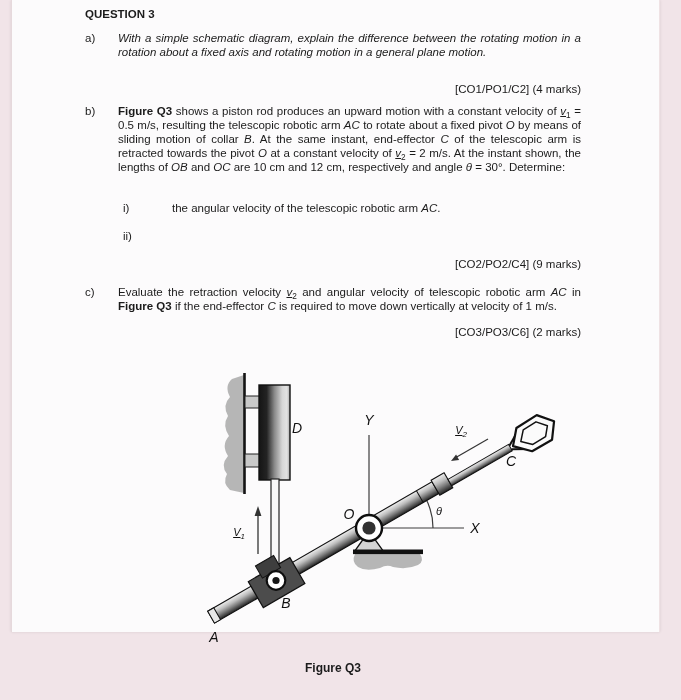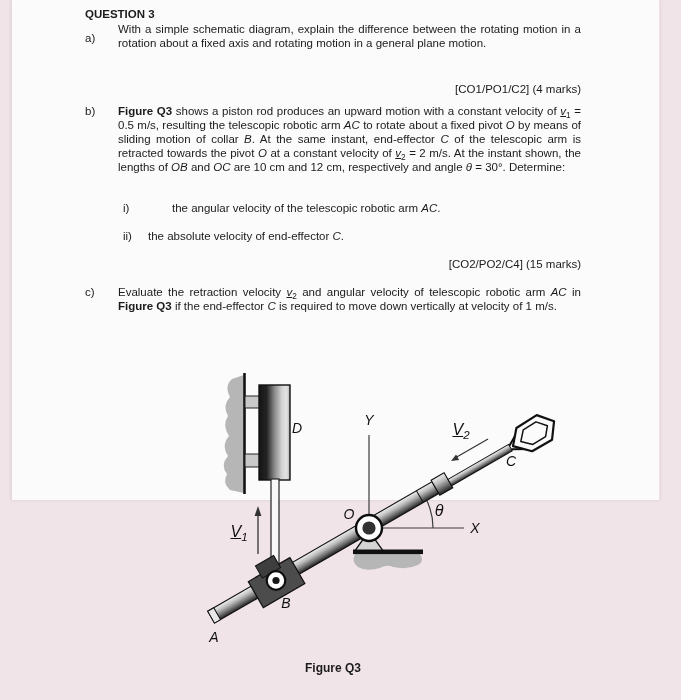--- a/index.html
+++ b/index.html
@@ -3,65 +3,65 @@
 <meta charset="utf-8">
 <style>
   html,body{margin:0;padding:0;}
   body{
     width:681px;height:700px;position:relative;overflow:hidden;
     background:#f1e4e8;
     font-family:"Liberation Sans",sans-serif;
     color:#1b1b1b;
   }
   .page{
-    position:absolute;left:11px;top:0;width:647px;height:500px;
+    position:absolute;left:11px;top:0;width:647px;height:632px;
     background:#fcfbfc;
     border-left:1px solid #e6d9dc;border-right:1px solid #efe2e4;
     box-shadow:0 0 3px rgba(0,0,0,.10);
   }
   .abs{position:absolute;}
   .txt{font-size:11.5px;line-height:14px;}
   .just{text-align:justify;}
   .marks{text-align:right;}
   .title{font-weight:bold;font-size:11.5px;}
   sub{font-size:.72em;line-height:0;}
   u{text-underline-offset:1px;}
   .figure{position:absolute;left:114px;top:368px;width:440px;height:288px;}
   .figure svg{position:absolute;left:0;top:0;}
   .flabel{
     position:absolute;transform:translate(-50%,-50%);
     font-style:italic;font-size:14px;white-space:nowrap;color:#101010;
   }
-  .flabel.small{font-size:16px;}
+  .flabel.small{font-size:11px;}
   .caption{font-weight:bold;font-size:12px;text-align:center;}
 </style>
 </head>
 <body>
 
 <div class="page">
 
   <div class="abs title" style="left:73px;top:8px;">QUESTION 3</div>
 
   <div class="abs txt" style="left:73px;top:31px;">a)</div>
-  <div class="abs txt just" style="left:106px;top:22px;width:463px;">With a simple schematic diagram, explain the difference between the rotating motion in a rotation about a fixed axis and rotating motion in a general plane motion.</div>
+  <div class="abs txt just" style="left:106px;top:31px;width:463px;font-style:italic;">With a simple schematic diagram, explain the difference between the rotating motion in a rotation about a fixed axis and rotating motion in a general plane motion.</div>
   <div class="abs txt marks" style="left:106px;top:82px;width:463px;">[CO1/PO1/C2] (4 marks)</div>
 
   <div class="abs txt" style="left:73px;top:104px;">b)</div>
   <div class="abs txt just" style="left:106px;top:104px;width:463px;"><b>Figure Q3</b> shows a piston rod produces an upward motion with a constant velocity of <i><u>v</u></i><sub>1</sub> = 0.5 m/s, resulting the telescopic robotic arm <i>AC</i> to rotate about a fixed pivot <i>O</i> by means of sliding motion of collar <i>B</i>. At the same instant, end-effector <i>C</i> of the telescopic arm is retracted towards the pivot <i>O</i> at a constant velocity of <i><u>v</u></i><sub>2</sub> = 2 m/s. At the instant shown, the lengths of <i>OB</i> and <i>OC</i> are 10 cm and 12 cm, respectively and angle <i>θ</i> = 30°. Determine:</div>
 
   <div class="abs txt" style="left:111px;top:201px;">i)</div>
   <div class="abs txt" style="left:136px;top:201px;width:433px;margin-left:24px;">the angular velocity of the telescopic robotic arm <i>AC</i>.</div>
 
   <div class="abs txt" style="left:111px;top:229px;">ii)</div>
-  <div class="abs txt" style="left:136px;top:229px;width:433px;">the absolute velocity of end-effector <i>C</i>.</div>
 
-  <div class="abs txt marks" style="left:106px;top:257px;width:463px;">[CO2/PO2/C4] (15 marks)</div>
+  <div class="abs txt marks" style="left:106px;top:257px;width:463px;">[CO2/PO2/C4] (9 marks)</div>
 
   <div class="abs txt" style="left:73px;top:285px;">c)</div>
   <div class="abs txt just" style="left:106px;top:285px;width:463px;">Evaluate the retraction velocity <i><u>v</u></i><sub>2</sub> and angular velocity of telescopic robotic arm <i>AC</i> in <b>Figure Q3</b> if the end-effector <i>C</i> is required to move down vertically at velocity of 1 m/s.</div>
+  <div class="abs txt marks" style="left:106px;top:325px;width:463px;">[CO3/PO3/C6] (2 marks)</div>
 
   <div class="figure">
     <svg width="440" height="288" viewBox="0 0 440 288">
       <defs>
         <linearGradient id="gTube" x1="0" y1="0" x2="0" y2="1">
           <stop offset="0" stop-color="#f0f0f0"></stop>
             <stop offset="0.35" stop-color="#bdbdbd"></stop>
           <stop offset="0.65" stop-color="#7a7a7a"></stop>
             <stop offset="1" stop-color="#222222"></stop>
         </linearGradient>

